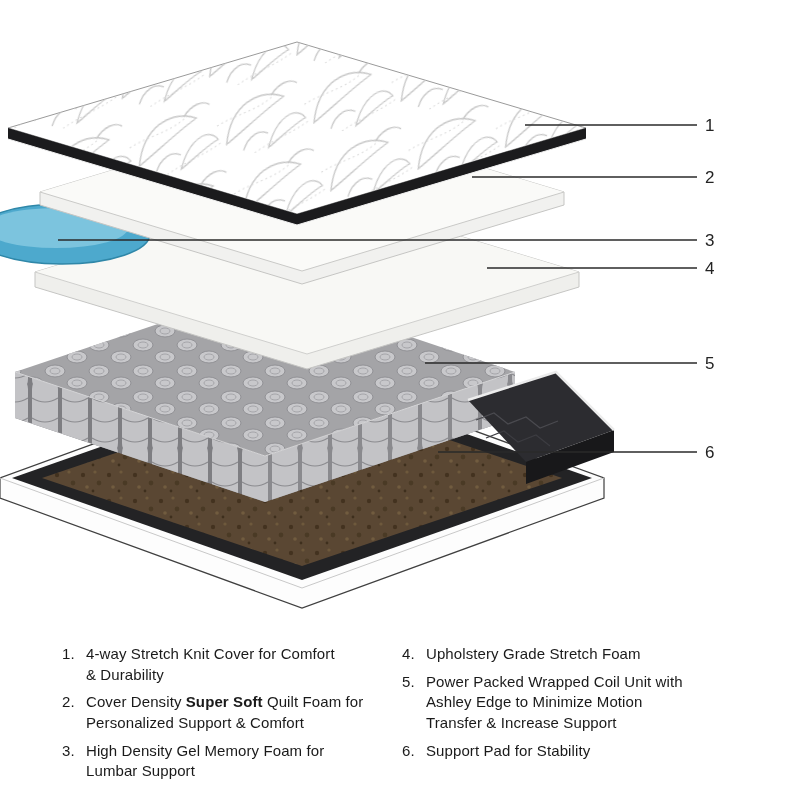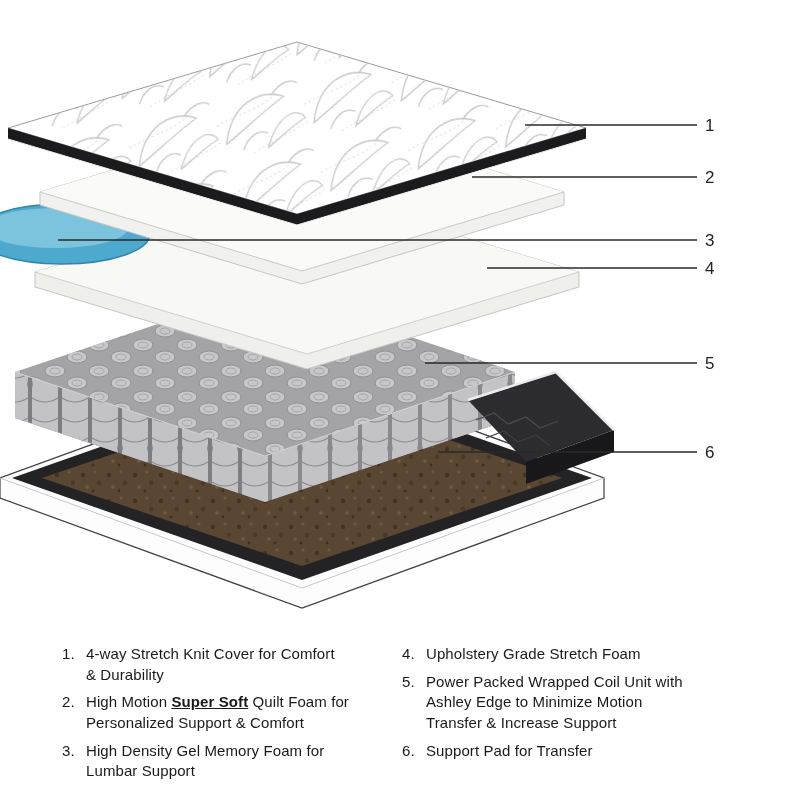--- a/index.html
+++ b/index.html
@@ -9,21 +9,21 @@
     overflow:hidden;
   }
   .stage{width:800px;height:800px;}
   svg{display:block;}
   .legend{display:flex;padding:24px 0 0 62px;box-sizing:border-box;}
   .col-left{width:316px;margin-right:24px;}
   .col-right{width:310px;}
   .legend-item{display:flex;margin-bottom:7px;font-size:15px;line-height:1.38;letter-spacing:.1px;}
   .legend-num{flex:0 0 24px;}
   .legend-text{flex:1;white-space:pre-line;}
-  .legend-text b{font-weight:700;text-decoration:underline;}
+  .legend-text b{font-weight:700;}
   .callout-num{font-size:17px;font-weight:500;fill:#232323;font-family:"Liberation Sans",sans-serif;}
 </style>
 </head>
 <body>
 
 <div class="stage">
 
   <svg width="800" height="620" viewBox="0 0 800 620">
     <defs>
       <pattern id="quilt" width="90" height="70" patternUnits="userSpaceOnUse" patternTransform="rotate(-14)">
@@ -129,21 +129,21 @@
 
   <div class="legend">
     <div class="col-left">
       <div class="legend-item">
         <span class="legend-num">1.</span>
         <span class="legend-text">4-way Stretch Knit Cover for Comfort
 &amp; Durability</span>
       </div>
       <div class="legend-item">
         <span class="legend-num">2.</span>
-        <span class="legend-text"><span>High Motion </span><b>Super Soft</b><span> Quilt Foam for
+        <span class="legend-text"><span>Cover Density </span><b>Super Soft</b><span> Quilt Foam for
 Personalized Support &amp; Comfort</span></span>
       </div>
       <div class="legend-item">
         <span class="legend-num">3.</span>
         <span class="legend-text">High Density Gel Memory Foam for
 Lumbar Support</span>
       </div>
     </div>
     <div class="col-right">
       <div class="legend-item">
@@ -151,18 +151,18 @@
         <span class="legend-text">Upholstery Grade Stretch Foam</span>
       </div>
       <div class="legend-item">
         <span class="legend-num">5.</span>
         <span class="legend-text">Power Packed Wrapped Coil Unit with
 Ashley Edge to Minimize Motion
 Transfer &amp; Increase Support</span>
       </div>
       <div class="legend-item">
         <span class="legend-num">6.</span>
-        <span class="legend-text">Support Pad for Transfer</span>
+        <span class="legend-text">Support Pad for Stability</span>
       </div>
     </div>
   </div>
 
 </div>
 
 </body></html>

